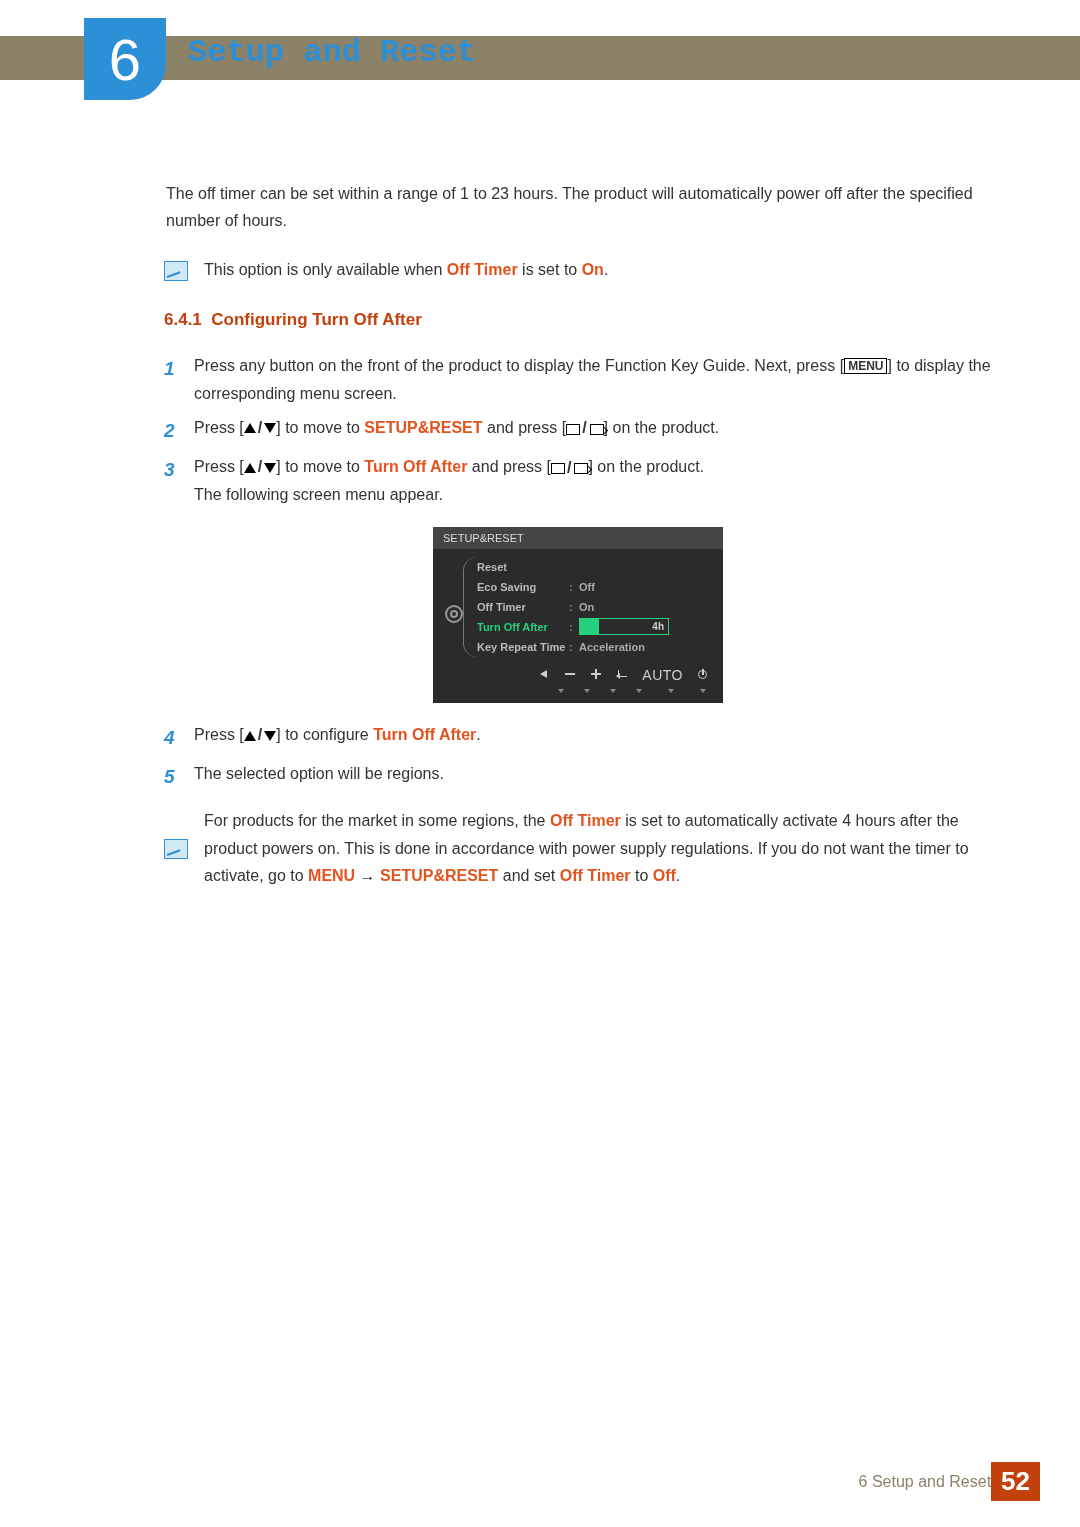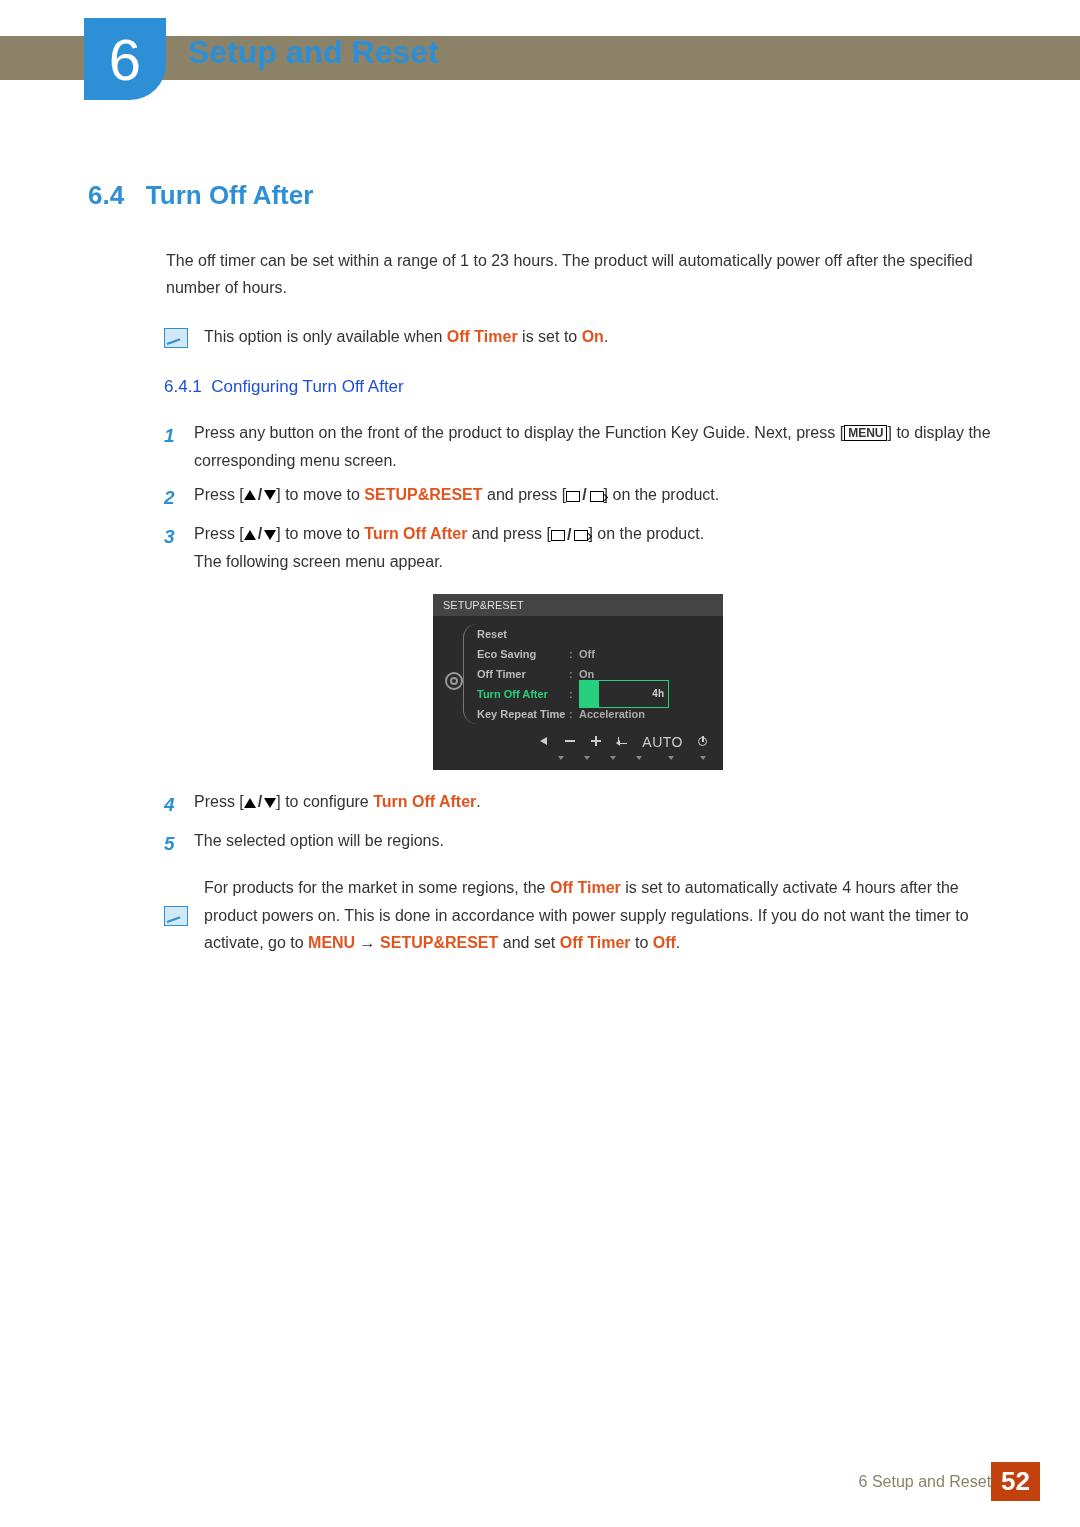--- a/index.html
+++ b/index.html
@@ -1,29 +1,29 @@
 <!DOCTYPE html>
 <html><head>
 <meta charset="utf-8">
 <style>
   * { margin:0; padding:0; box-sizing:border-box; }
   body { font-family: Arial, Helvetica, sans-serif; width:1080px; height:1527px; background:#fff; position:relative; color:#333; }
   .top-bar { position:absolute; top:36px; left:0; right:0; height:44px; background:#8b8268; }
   .chapter-badge { position:absolute; top:18px; left:84px; width:82px; height:82px; background:#2d8fd6; border-radius:0 0 36px 0; display:flex; align-items:center; justify-content:center; }
   .chapter-badge span { color:#fff; font-size:58px; font-weight:400; }
-  .chapter-title { position:absolute; top:36px; left:188px; height:32px; display:flex; align-items:center; font-size:32px; color:#2d8fd6; font-weight:bold; }
+  .chapter-title { position:absolute; top:36px; left:188px; height:32px; display:flex; align-items:center; font-size:32px; color:#2d8fd6; font-weight:bold;font-family:Liberation Mono, monospace; }
   .content { position:absolute; top:180px; left:88px; right:88px; }
   .section-heading { font-size:26px; color:#2d8fd6; font-weight:bold; margin-bottom:36px; }
   .intro { font-size:16px; color:#333; line-height:1.7; margin-left:78px; margin-bottom:22px; }
   .note-row { display:flex; align-items:center; margin-left:76px; margin-bottom:26px; }
   .note-icon { width:24px; height:20px; background:#d2e8f5; border:1px solid #2d8fd6; position:relative; flex-shrink:0; margin-top:2px; }
   .note-icon::after { content:""; position:absolute; left:2px; bottom:2px; width:14px; height:2px; background:#2d8fd6; transform:rotate(-20deg); transform-origin:left; }
   .note-text { font-size:16px; color:#333; line-height:1.7; margin-left:16px; }
   .hl { color:#e2531d; font-weight:bold; }
-  .subsection { font-size:17px; color:#1d4ed8; font-weight:normal; margin-left:76px; margin-bottom:22px; }
+  .subsection { font-size:17px; color:#c2410c; font-weight:bold; margin-left:76px; margin-bottom:22px; }
   .steps { margin-left:76px; }
   .step { display:flex; font-size:16px; line-height:1.75; margin-bottom:6px; }
   .step-num { color:#2d8fd6; font-style:italic; font-weight:bold; font-size:19px; width:30px; flex-shrink:0; }
   .step-body { flex:1; color:#333; }
   .icon-tri-up, .icon-tri-down { display:inline-block; width:0; height:0; vertical-align:middle; }
   .icon-tri-up { border-left:6px solid transparent; border-right:6px solid transparent; border-bottom:10px solid #000; }
   .icon-tri-down { border-left:6px solid transparent; border-right:6px solid transparent; border-top:10px solid #000; }
   .icon-slash { display:inline-block; font-weight:bold; margin:0 2px; }
   .menu-badge { display:inline-block; border:1px solid #000; font-size:12px; font-weight:bold; padding:0 3px; vertical-align:middle; line-height:14px; }
   .icon-box-pair { display:inline-block; vertical-align:middle; line-height:1; }
@@ -35,21 +35,21 @@
   .osd-title { background:#444; padding:5px 10px; color:#ddd; font-size:11px; }
   .osd-body { position:relative; padding:8px 14px 6px 44px;font-weight:bold; }
   .osd-gear { position:absolute; left:12px; top:56px; width:18px; height:18px; border:2px solid #999; border-radius:50%; }
   .osd-gear::before { content:""; position:absolute; inset:3px; border:2px solid #999; border-radius:50%; }
   .osd-curve { position:absolute; left:30px; top:8px; width:14px; height:100px; border-left:1px solid #777; border-radius:40px 0 0 40px; }
   .osd-row { display:flex; align-items:center; height:20px; }
   .osd-label { width:92px; color:#bbb; }
   .osd-colon { width:10px; color:#888; }
   .osd-val { color:#aaa; }
   .osd-row.active .osd-label { color:#26d07c; }
-  .osd-bar { width:90px; height:28px; border:1px solid #26d07c; position:relative; display:flex; align-items:center; }
+  .osd-bar { width:90px; height:17px; border:1px solid #26d07c; position:relative; display:flex; align-items:center; }
   .osd-bar-fill { height:100%; background:#26d07c; width:22%; }
   .osd-bar-text { position:absolute; right:4px; color:#ccc; font-size:10px; }
   .osd-icons { display:flex; justify-content:flex-end; gap:14px; padding:4px 14px 0 0; align-items:center; }
   .osd-ic { width:12px; height:10px; position:relative; }
   .osd-ic .tri-l { width:0;height:0;border-top:4px solid transparent;border-bottom:4px solid transparent;border-right:7px solid #ccc;position:absolute;top:0;left:2px; }
   .osd-ic .minus { width:10px;height:2px;background:#ccc;position:absolute;top:3px;left:1px; }
   .osd-ic .plus { width:10px;height:2px;background:#ccc;position:absolute;top:3px;left:1px; }
   .osd-ic .plus::after { content:"";width:2px;height:10px;background:#ccc;position:absolute;top:-4px;left:4px; }
   .osd-ic .enter { width:9px;height:7px;border-left:1.5px solid #ccc;border-bottom:1.5px solid #ccc;position:absolute;top:0;left:2px; }
   .osd-ic .enter::after{content:"";position:absolute;left:-3px;bottom:-3px;width:0;height:0;border-top:3px solid transparent;border-bottom:3px solid transparent;border-right:4px solid #ccc;}
@@ -66,23 +66,20 @@
 </head>
 <body>
 
 <div class="top-bar"></div>
 <div class="chapter-badge">
   <span>6</span>
 </div>
 <div class="chapter-title">Setup and Reset</div>
 
 <div class="content">
-  <div class="section-heading">
-    <span>6.4</span>&nbsp;&nbsp;&nbsp;<span>Turn Off After</span>
-  </div>
 
   <p class="intro">The off timer can be set within a range of 1 to 23 hours. The product will automatically power off after the specified number of hours.</p>
 
   <div class="note-row">
     <div class="note-icon"></div>
     <div class="note-text">
       <span>This option is only available when </span><span class="hl">Off Timer</span><span> is set to </span><span class="hl">On</span><span>.</span>
     </div>
   </div>
 

